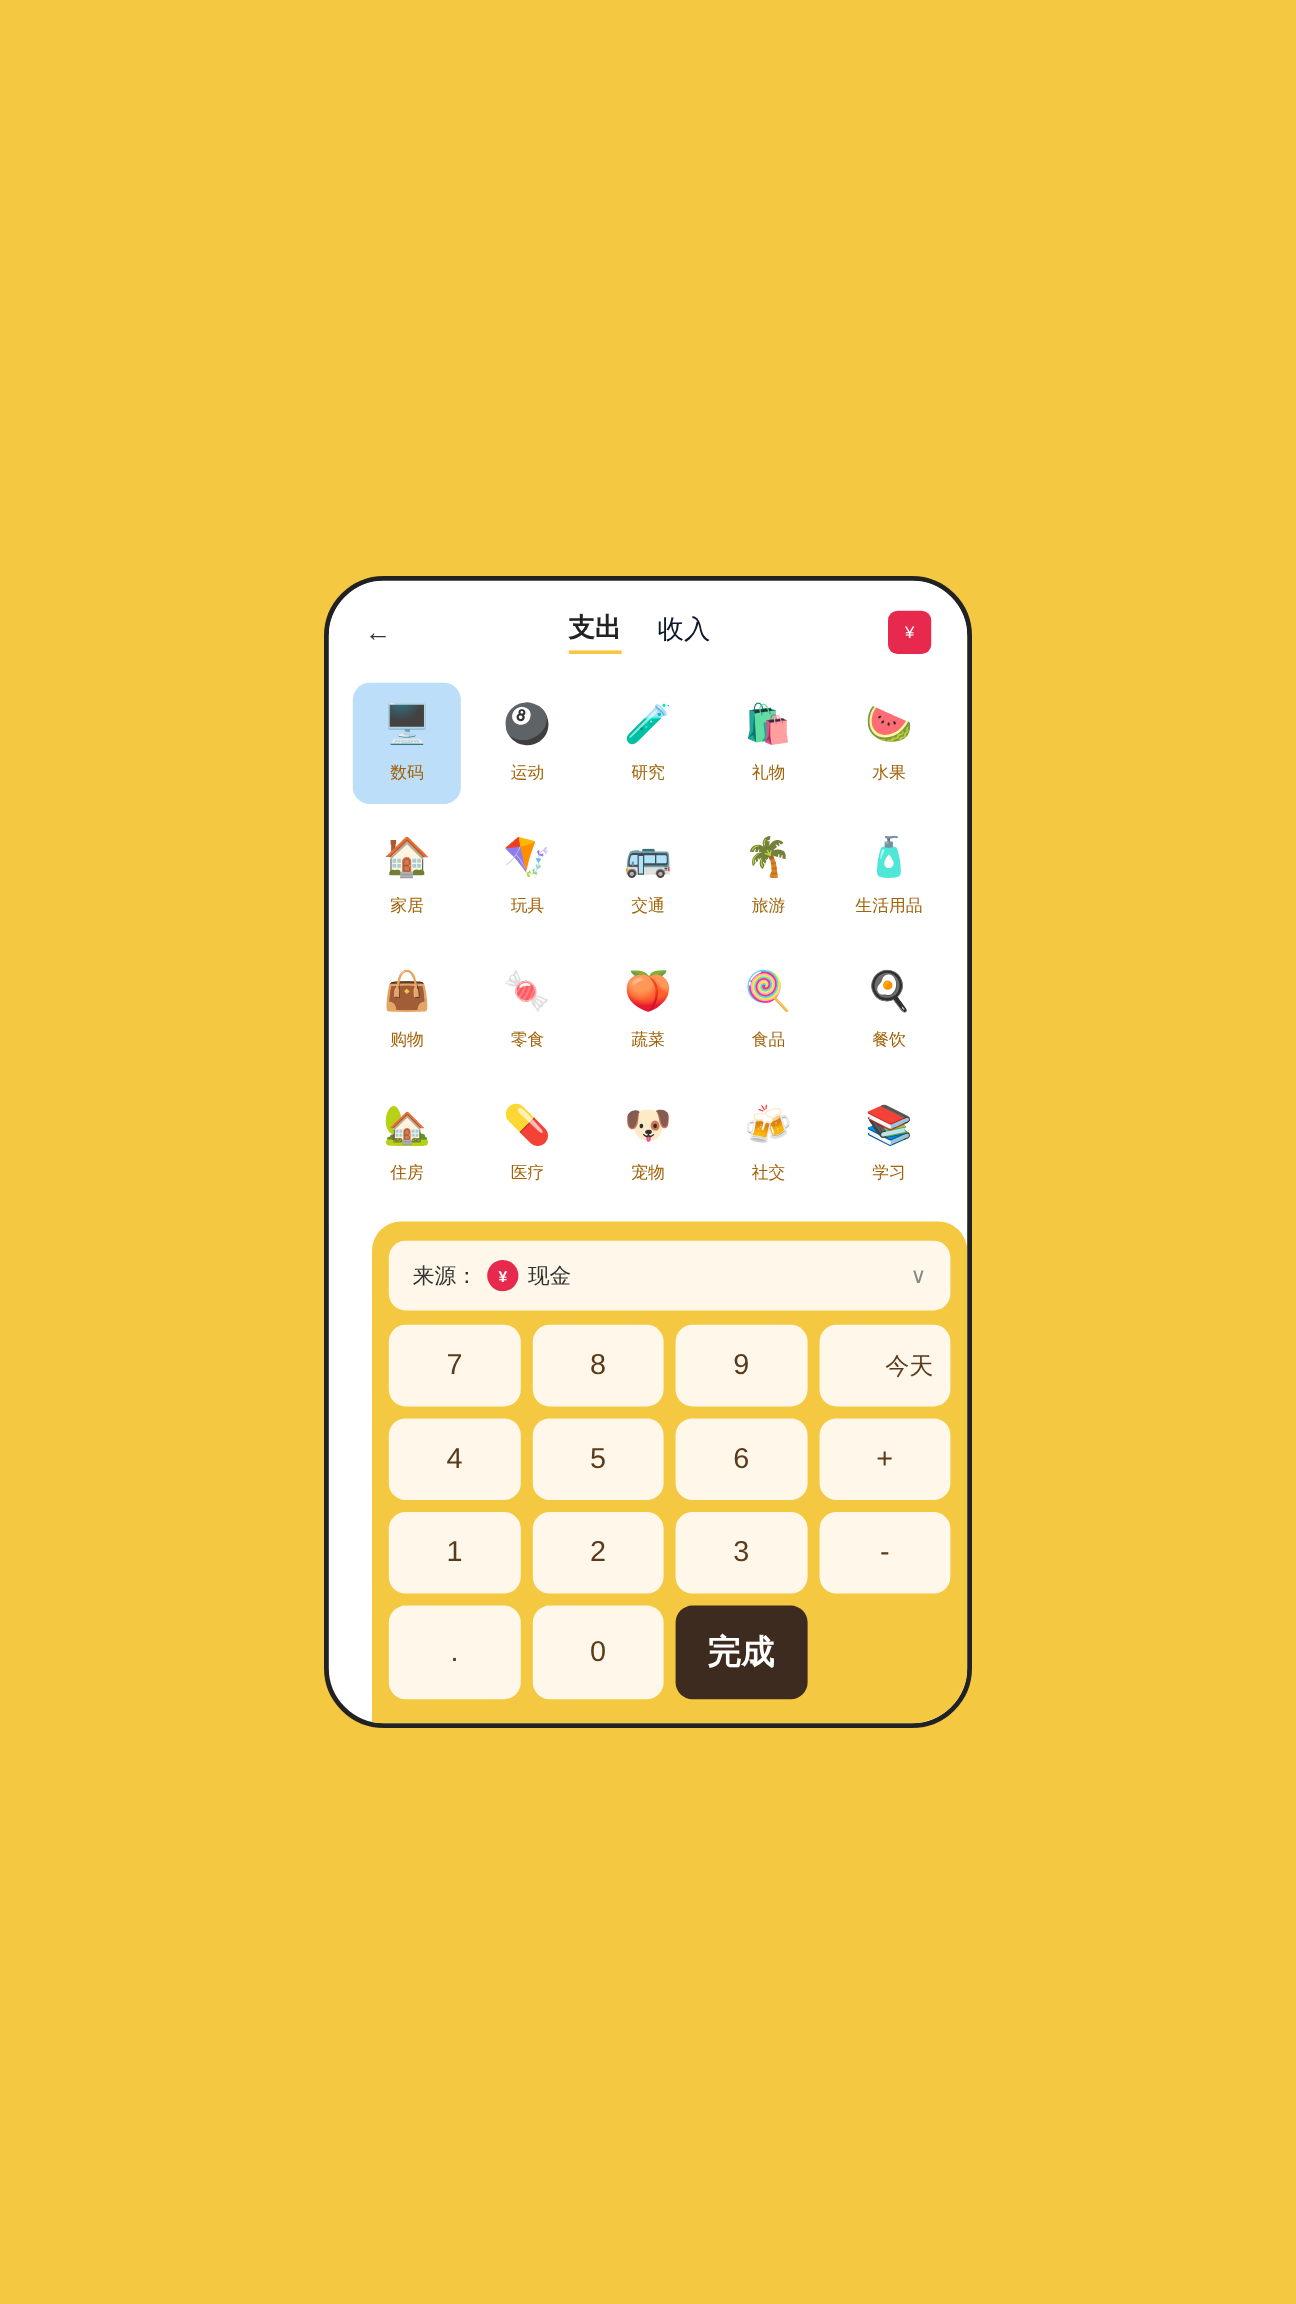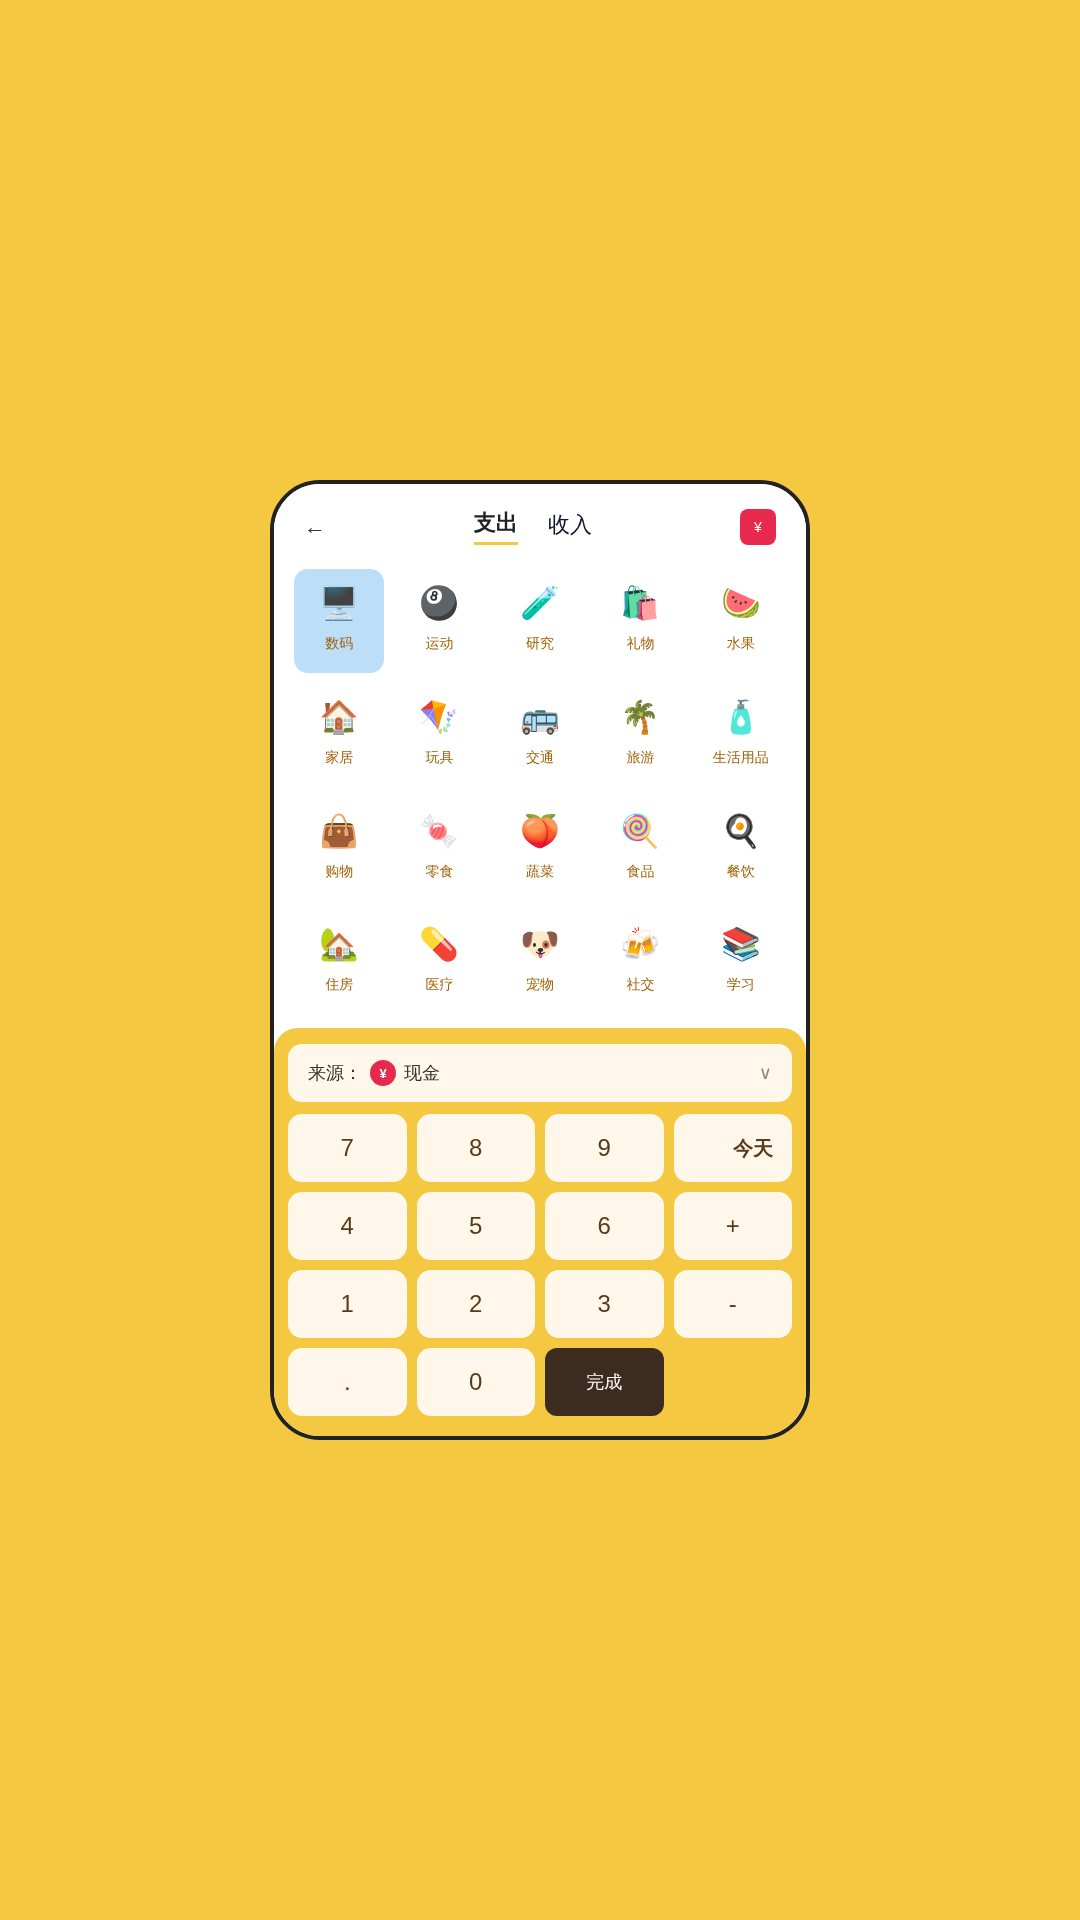--- a/index.html
+++ b/index.html
@@ -112,20 +112,21 @@
       color: #a16207;
       text-align: left;
       white-space: nowrap;
     }
 
     
     .calculator {
       background: #F5C842;
       padding: 16px 14px 20px;
       border-radius: 24px 24px 0 0;
+      margin-left: 36px;
     }
 
     .calc-source {
       background: #FFF8EA;
       border-radius: 14px;
       padding: 16px 20px;
       display: flex;
       align-items: center;
       justify-content: space-between;
       margin-bottom: 12px;
@@ -194,30 +195,29 @@
       font-weight: 500;
       cursor: pointer;
       text-align: center;
       display: flex;
       align-items: center;
       justify-content: center;
     }
 
     .calc-key.today {
       font-size: 20px;
-      font-weight: 700;
+      font-weight: 400;
       padding-left: 41px;
     }
 
     .calc-key.done {
       background: #3D2B1F;
       color: #fff;
-      font-size: 18px;
-      font-weight: 400;
-      border-radius: 12px;
+      font-size: 28px;
+      font-weight: 700;
     }
   </style>
 </head>
 <body>
 
 <div class="phone-frame">
 
   <div class="header">
     <span class="header-back">←</span>
     <div class="header-tabs">

